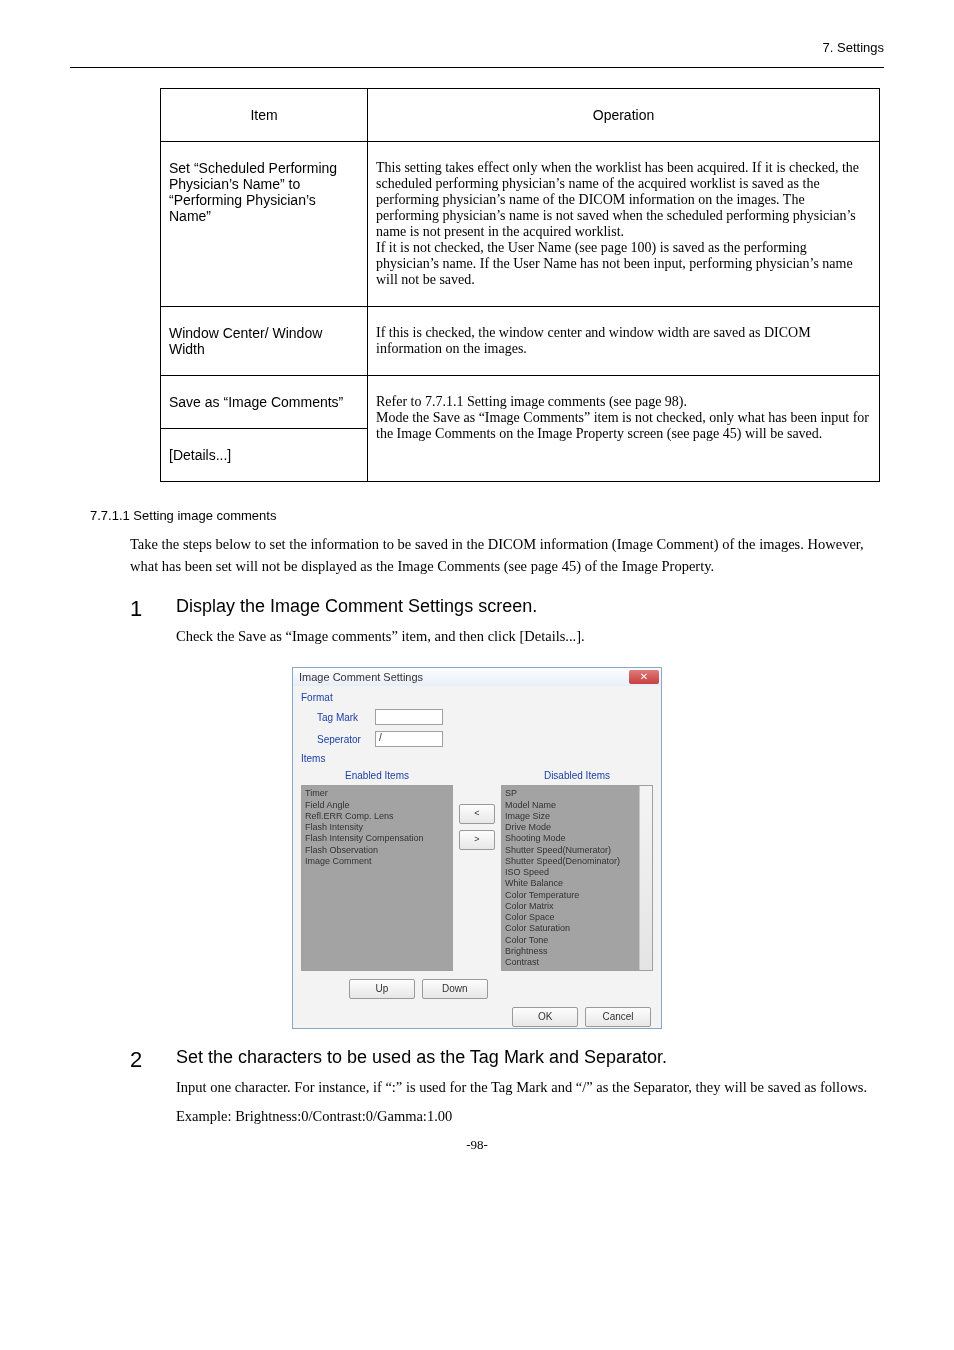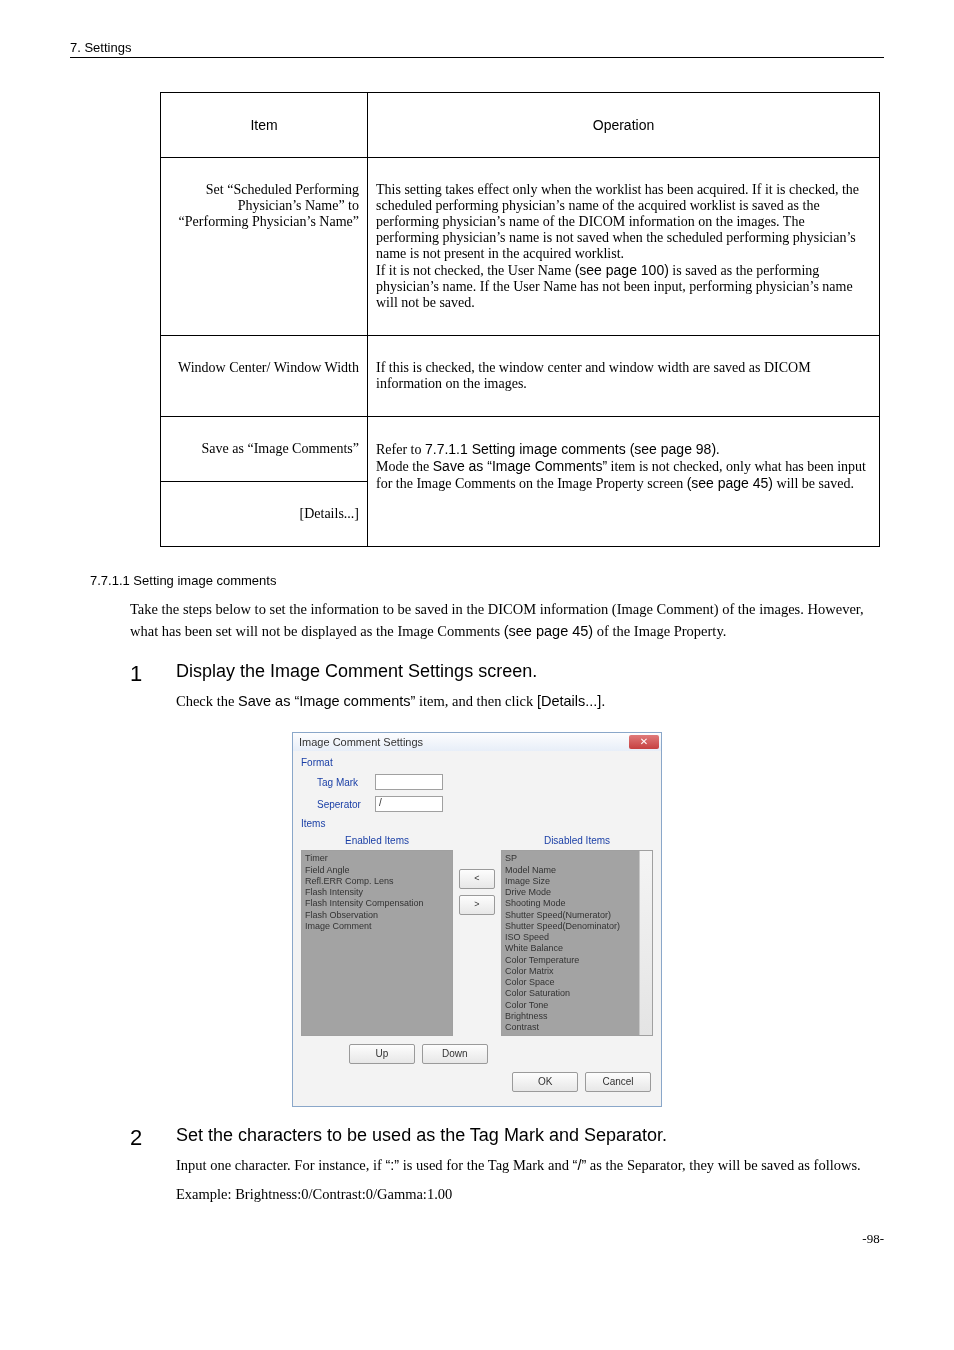--- a/index.html
+++ b/index.html
@@ -11,45 +11,45 @@
     width: 954px;
   }
   .page {
     padding: 40px 70px 60px 70px;
     box-sizing: border-box;
   }
   .header {
     font-family: Arial, Helvetica, sans-serif;
     font-size: 13px;
     border-bottom: 1px solid #000;
-    padding-bottom: 2px;
-    margin-bottom: 34px;
+    padding-bottom: 12px;
+    margin-bottom: 20px;
+    text-align: right;
   }
   table.info {
     border-collapse: collapse;
     width: 720px;
     margin-left: 90px;
     font-size: 14px;
   }
   table.info th, table.info td {
     border: 1px solid #000;
-    padding: 24px 8px;
+    padding: 18px 8px;
     vertical-align: top;
   }
   table.info th {
     font-family: Arial, Helvetica, sans-serif;
     font-weight: normal;
     text-align: center;
   }
   table.info td.col1 {
-    font-family: Liberation Serif, serif;
+    font-family: Liberation Sans, sans-serif;
     width: 190px;
-    text-align: right;
-  }
-  .sans { font-family: Liberation Sans, sans-serif; text-align: center; }
+  }
+  .sans { font-family: Liberation Serif, serif; text-align: center; }
   .section-head {
     font-family: Arial, Helvetica, sans-serif;
     font-size: 13px;
     margin: 26px 0 10px 20px;
   }
   .body-para {
     margin: 0 0 10px 60px;
     font-size: 14.5px;
     line-height: 1.55;
     width: 760px;
@@ -84,21 +84,21 @@
   .dialog-wrap {
     margin: 14px auto 8px auto;
     width: 370px;
   }
   .dialog {
     border: 1px solid #8aa7c9;
     background: #f3f3f3;
     font-family: "Segoe UI", Tahoma, Arial, sans-serif;
     font-size: 10px;
     color: #333;
-    padding-bottom: 14px;
+    padding-bottom: 1px;
   }
   .dlg-titlebar {
     display: flex;
     justify-content: space-between;
     align-items: center;
     padding: 2px 2px 2px 6px;
     background: linear-gradient(#fdfdfe, #e7eef8);
     font-size: 11px;
   }
   .dlg-close {
@@ -185,23 +185,23 @@
     margin-left: 4px;
     padding: 0 6px;
   }
   .caption {
     font-family: Arial, Helvetica, sans-serif;
     font-size: 13px;
     text-align: center;
     margin: 8px 0 18px 0;
   }
   .footer {
-    text-align: right;
+    text-align: center;
     font-size: 13px;
-    margin-top: 20px;
+    margin-top: 4px;
   }
 </style>
 </head>
 <body>
 <div class="page">
 
 <div class="header">
   <span>7. Settings</span>
 </div>
 

